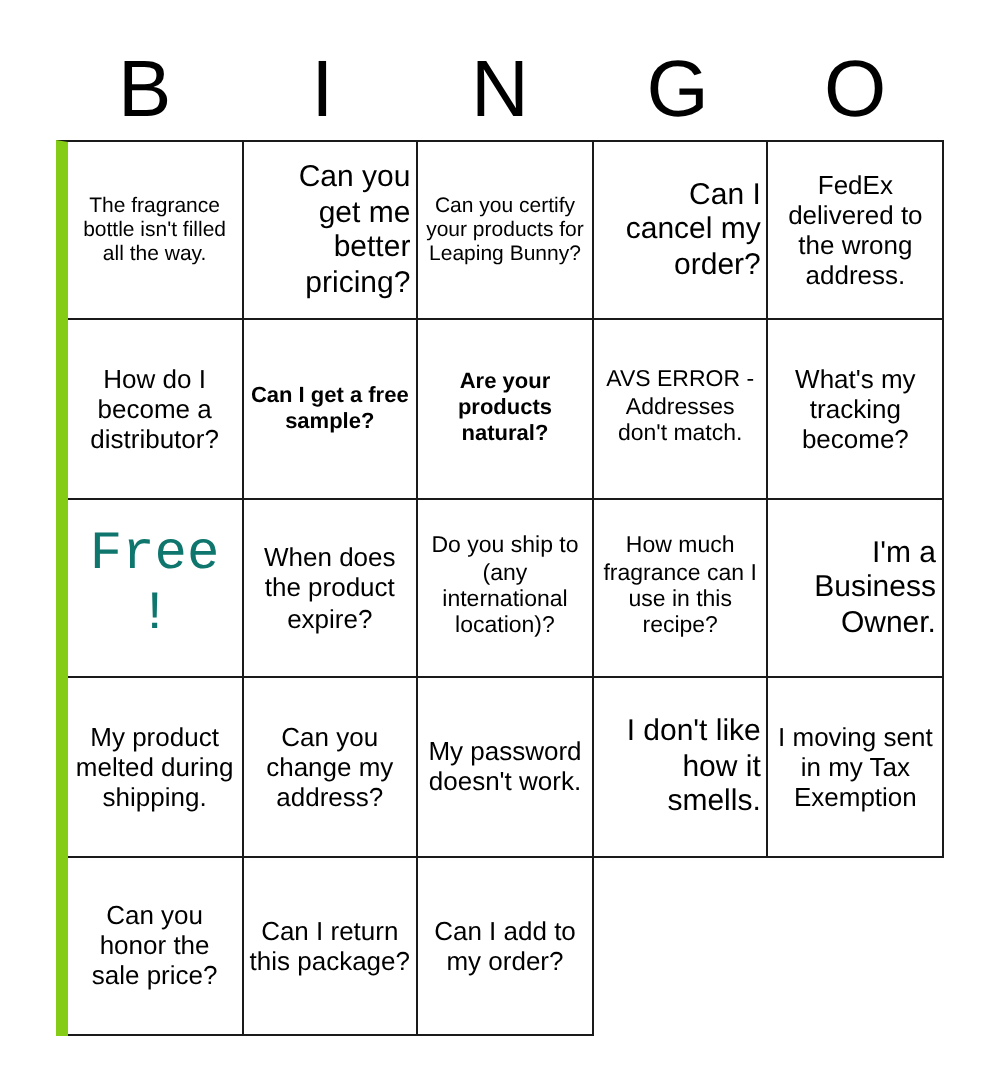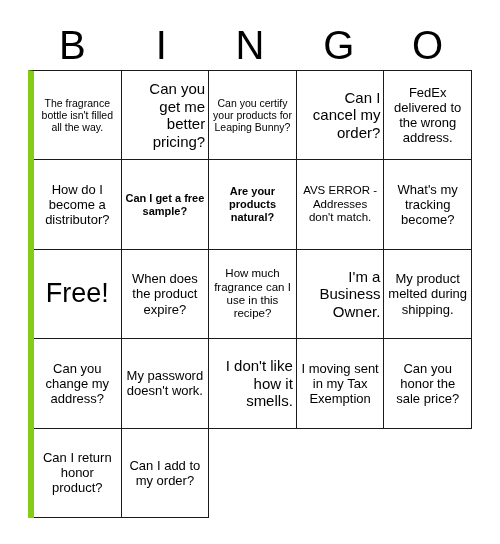--- a/index.html
+++ b/index.html
@@ -82,21 +82,21 @@
   .fs-xs  .cell-text { font-size: 10.5px; }
   .fs-s   .cell-text { font-size: 11.5px; }
   .fs-m   .cell-text { font-size: 13px; }
   .fs-l   .cell-text { font-size: 15px; text-align: right; }
   .fs-xl  .cell-text { font-size: 11px; font-weight: bold; }
   .fs-free .cell-text {
     font-size: 27px;
     font-weight: 400;
     line-height: 1.1;
   }
-  .free-cell .cell-text { color: #000000; }
+  .free-cell .cell-text { color: #0f766e; font-family: Liberation Mono, monospace; }
 </style>
 </head>
 <body>
 
 <div id="card-root">
 
   <div id="bingo-header">
     <div class="header-letter">B</div>
     <div class="header-letter">I</div>
     <div class="header-letter">N</div>
@@ -135,20 +135,23 @@
       <div class="bingo-cell fs-m">
         <span class="cell-text">What's my tracking become?</span>
       </div>
       <div class="bingo-cell fs-free free-cell">
         <span class="cell-text">Free!</span>
       </div>
       <div class="bingo-cell fs-m">
         <span class="cell-text">When does the product expire?</span>
       </div>
       <div class="bingo-cell fs-s">
+        <span class="cell-text">Do you ship to (any international location)?</span>
+      </div>
+      <div class="bingo-cell fs-s">
         <span class="cell-text">How much fragrance can I use in this recipe?</span>
       </div>
       <div class="bingo-cell fs-l">
         <span class="cell-text">I'm a Business Owner.</span>
       </div>
       <div class="bingo-cell fs-m">
         <span class="cell-text">My product melted during shipping.</span>
       </div>
       <div class="bingo-cell fs-m">
         <span class="cell-text">Can you change my address?</span>
@@ -159,20 +162,20 @@
       <div class="bingo-cell fs-l">
         <span class="cell-text">I don't like how it smells.</span>
       </div>
       <div class="bingo-cell fs-m">
         <span class="cell-text">I moving sent in my Tax Exemption</span>
       </div>
       <div class="bingo-cell fs-m">
         <span class="cell-text">Can you honor the sale price?</span>
       </div>
       <div class="bingo-cell fs-m">
-        <span class="cell-text">Can I return honor product?</span>
+        <span class="cell-text">Can I return this package?</span>
       </div>
       <div class="bingo-cell fs-m">
         <span class="cell-text">Can I add to my order?</span>
       </div>
     </div>
 
 </div>
 
 </body></html>

